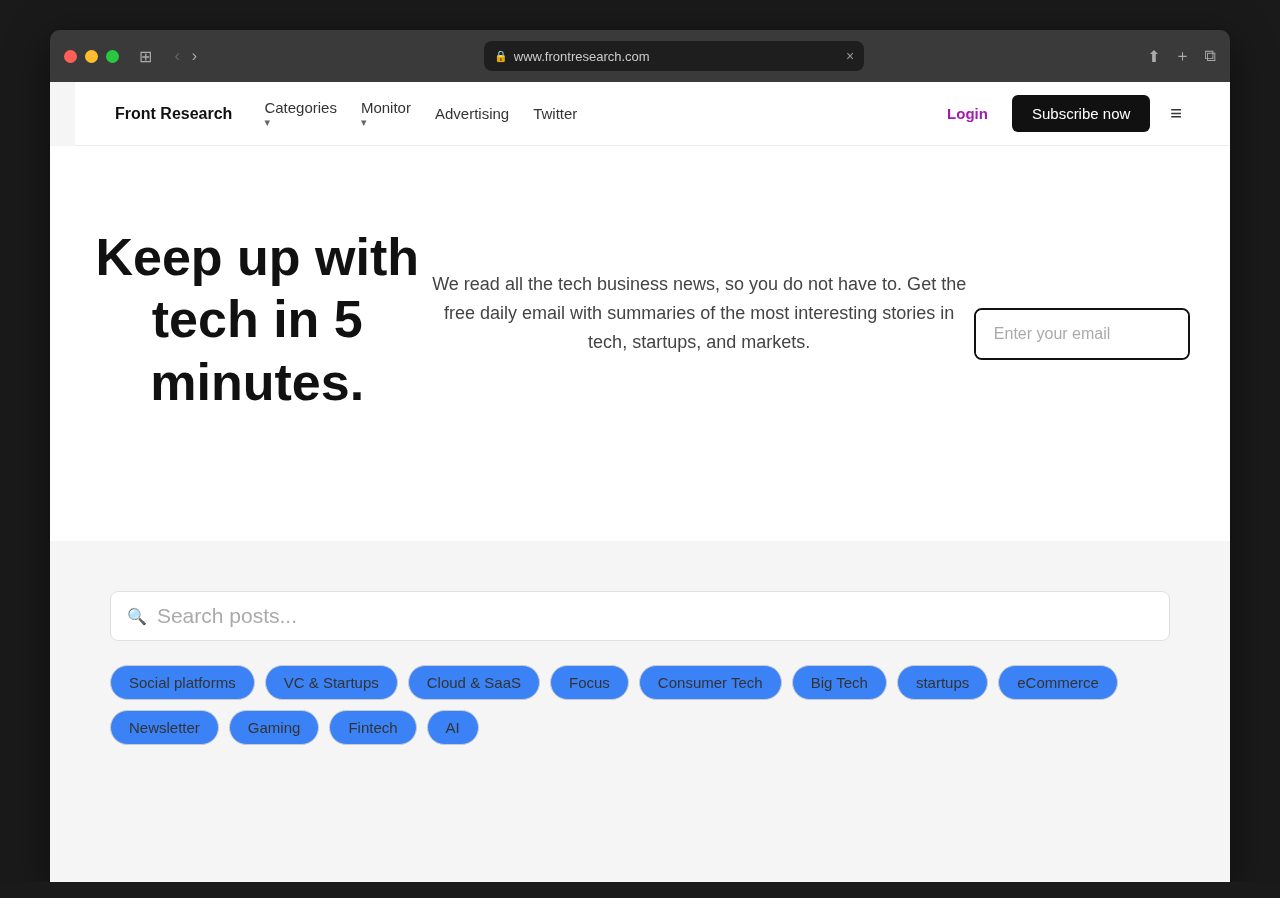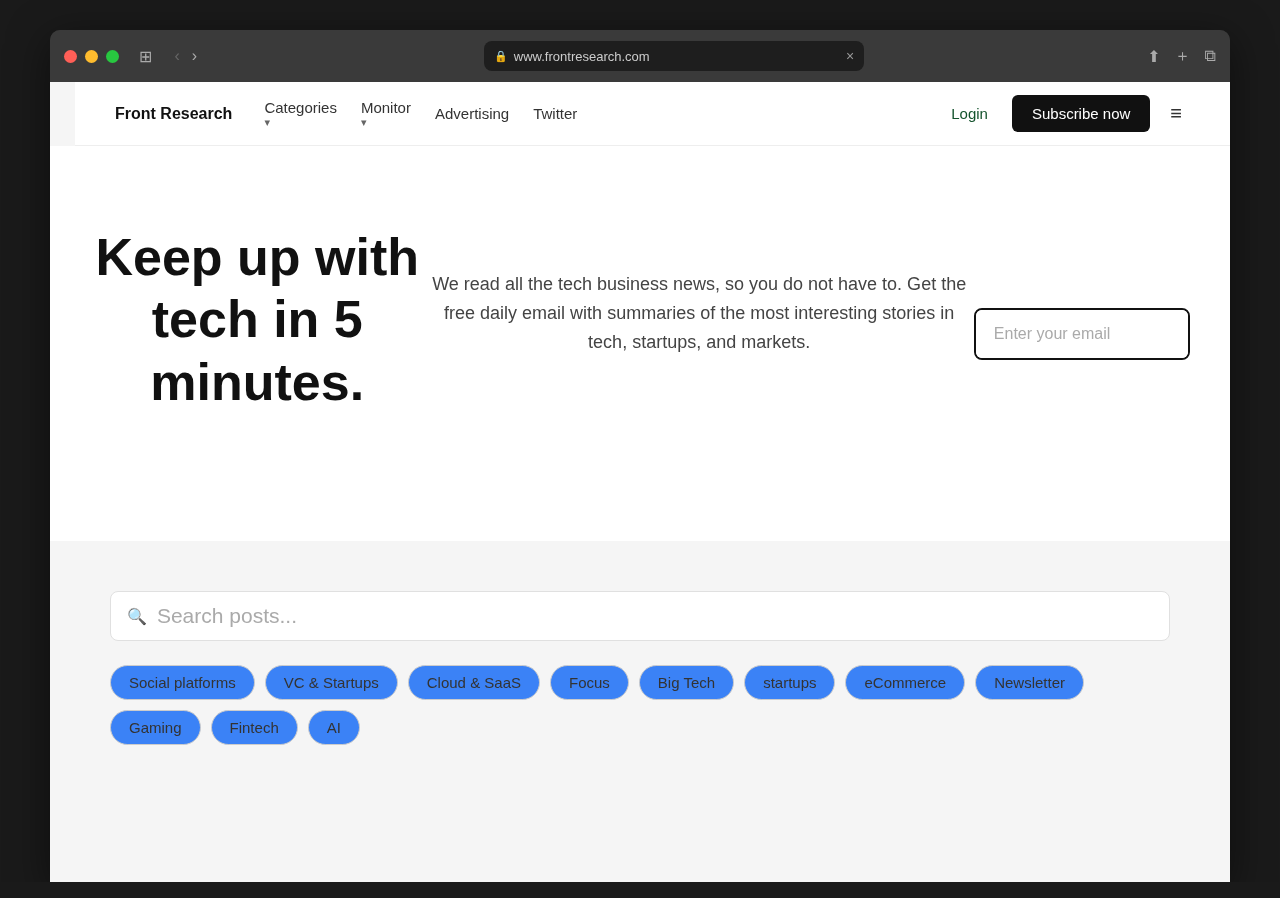--- a/index.html
+++ b/index.html
@@ -121,25 +121,25 @@
     }
     .nav-link .chevron { font-size: 11px; color: #666; }
     .nav-actions {
       display: flex;
       align-items: center;
       gap: 12px;
     }
     .login-btn {
       background: transparent;
       border: none;
-      color: #14532d;
+      color: #a21caf;
       font-size: 15px;
       cursor: pointer;
       padding: 8px 12px;
-      font-weight: 400;
+      font-weight: 700;
       text-align: center;
     }
     .subscribe-btn {
       background: #111;
       color: #fff;
       border: none;
       border-radius: 6px;
       padding: 10px 20px;
       font-size: 15px;
       font-weight: 500;
@@ -322,20 +322,21 @@
     <section class="posts-section">
       <div class="search-bar-wrapper">
         <span class="search-icon-char">🔍</span>
         <input class="search-input" type="text" placeholder="Search posts..." style="">
       </div>
       <div class="tags-row" id="tags-container">
       <button class="tag-pill">Social platforms</button>
           <button class="tag-pill">VC &amp; Startups</button>
           <button class="tag-pill">Cloud &amp; SaaS</button>
           <button class="tag-pill">Focus</button>
+          <button class="tag-pill">Consumer Tech</button>
           <button class="tag-pill">Big Tech</button>
           <button class="tag-pill">startups</button>
           <button class="tag-pill">eCommerce</button>
           <button class="tag-pill">Newsletter</button>
           <button class="tag-pill">Gaming</button>
           <button class="tag-pill">Fintech</button>
           <button class="tag-pill">AI</button>
         </div>
     </section>
 

